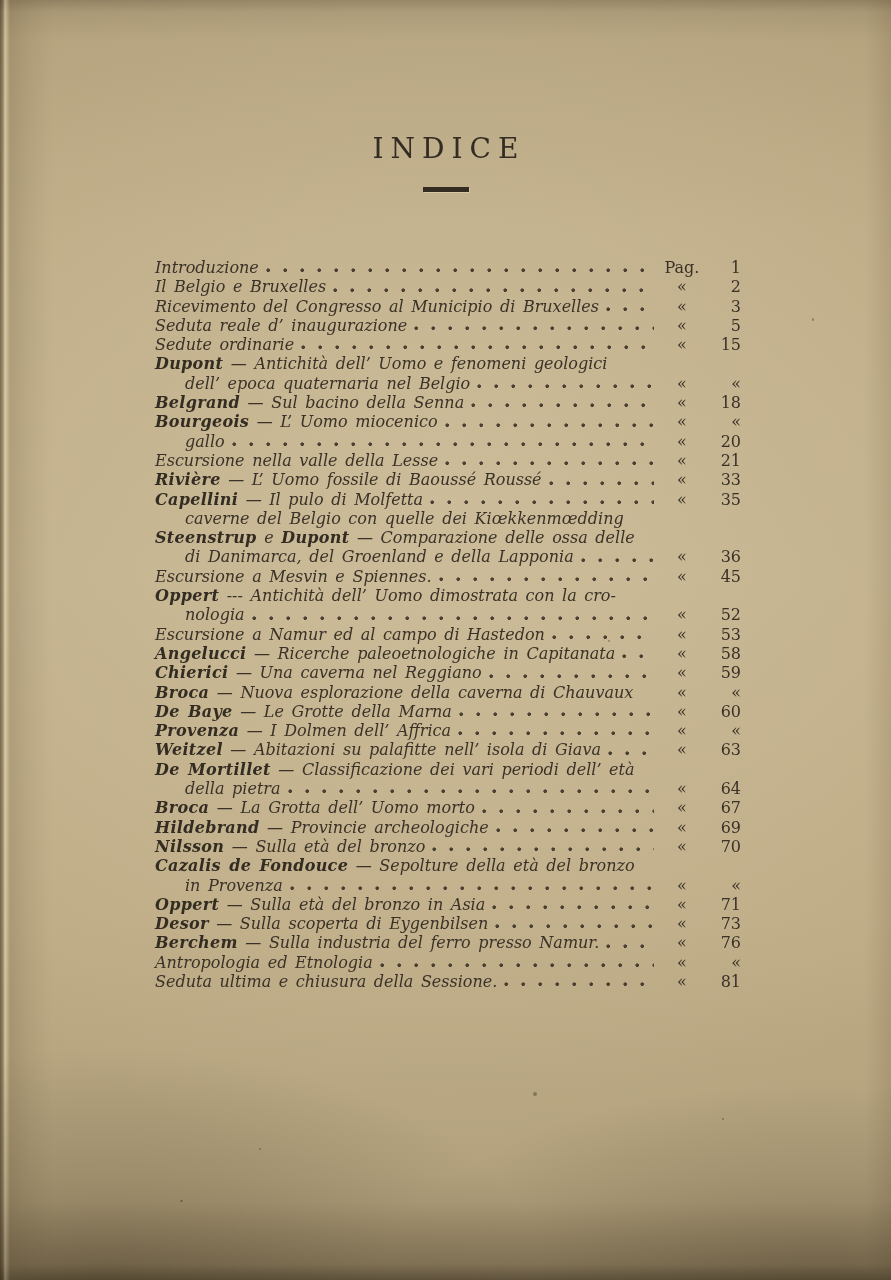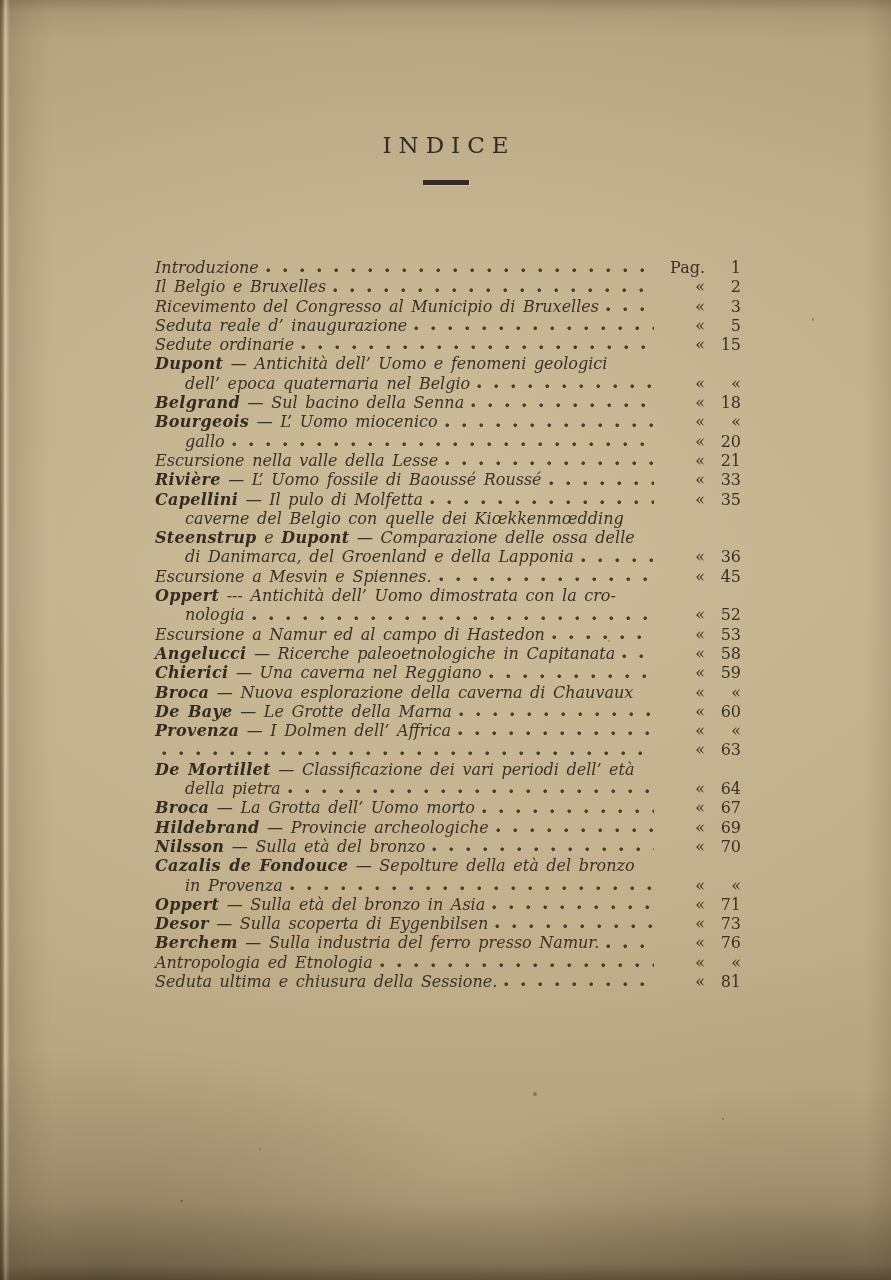--- a/index.html
+++ b/index.html
@@ -17,21 +17,21 @@
       linear-gradient(90deg, rgba(58,46,28,0.60) 0px, rgba(58,46,28,0.28) 3px, rgba(255,243,208,0.38) 5px, rgba(110,92,62,0.26) 10px, rgba(110,92,62,0.12) 28px, rgba(0,0,0,0) 52px),
       linear-gradient(270deg, rgba(92,76,50,0.16) 0px, rgba(0,0,0,0) 26px),
       linear-gradient(180deg, rgba(72,60,38,0.32) 0px, rgba(72,60,38,0.10) 12px, rgba(0,0,0,0) 40px),
       linear-gradient(0deg, rgba(38,30,16,0.50) 0px, rgba(58,48,28,0.26) 16px, rgba(0,0,0,0) 78px),
       linear-gradient(180deg, #b2a07b 0%, #bdab85 18%, #c2b08b 45%, #beac86 72%, #b2a17c 92%, #a29070 100%);
   }
   .speck { position: absolute; border-radius: 50%; background: rgba(55,45,30,0.4); }
   .header { position: absolute; top: 132px; left: 0; width: 891px; text-align: center; }
   .title {
     display: inline-block;
-    font-size: 23px; letter-spacing: 7px; margin-left: 7px;
+    font-size: 28px; letter-spacing: 7px; margin-left: 7px;
     color: #332c22; font-weight: 400;
   }
   .title-rule {
     width: 46px; height: 5px; background: #332c22;
     margin: 22px auto 0 auto;
     box-shadow: 1px 1px 0 rgba(255,240,200,0.35);
   }
   .toc {
     position: absolute; top: 258px; left: 155px; width: 588px;
     color: #3a3228; font-size: 16px; line-height: 19.3px;
@@ -41,21 +41,21 @@
   .toc-row.cont .entry-text { padding-left: 30px; }
   .entry-text { flex: 0 0 auto; font-style: italic; }
   .author { font-weight: 700; letter-spacing: 0.3px; color: #332c22; margin-top: 20px; }
   .leader {
     flex: 1 1 auto; align-self: stretch; margin: 0 5px 0 7px; min-width: 0;
     background-image: radial-gradient(circle at 2.2px 2.2px, rgba(56,48,38,0.88) 1.5px, rgba(0,0,0,0) 2.1px);
     background-size: 17px 5px; background-repeat: repeat-x;
     background-position: left calc(100% - 4px);
   }
   .leader.no-dots { background: none; }
-  .col-mark { flex: 0 0 46px; text-align: right; }
+  .col-mark { flex: 0 0 46px; text-align: center; }
   .col-page { flex: 0 0 36px; text-align: right; padding-right: 2px; }
 </style>
 </head>
 <body>
 
 <div class="paper">
   <span class="speck" style="left:533px; top:1092px; width:4px; height:4px;"></span>
   <span class="speck" style="left:259px; top:1148px; width:2px; height:2px;"></span>
   <span class="speck" style="left:722px; top:1118px; width:2px; height:2px;"></span>
   <span class="speck" style="left:608px; top:640px; width:2px; height:2px;"></span>
@@ -208,20 +208,21 @@
       <span class="col-mark">«</span>
       <span class="col-page">60</span>
     </div>
     <div class="toc-row">
       <span class="entry-text"><span class="author">Provenza</span><span> — I Dolmen dell’ Affrica</span></span>
       <span class="leader"></span>
       <span class="col-mark">«</span>
       <span class="col-page">«</span>
     </div>
     <div class="toc-row">
+      <span class="entry-text"><span class="author">Weitzel</span><span> — Abitazioni su palafitte nell’ isola di Giava</span></span>
       <span class="leader"></span>
       <span class="col-mark">«</span>
       <span class="col-page">63</span>
     </div>
     <div class="toc-row">
       <span class="entry-text"><span class="author">De Mortillet</span><span> — Classificazione dei vari periodi dell’ età</span></span>
       <span class="leader no-dots"></span>
     </div>
     <div class="toc-row cont">
       <span class="entry-text"><span>della pietra</span></span>

